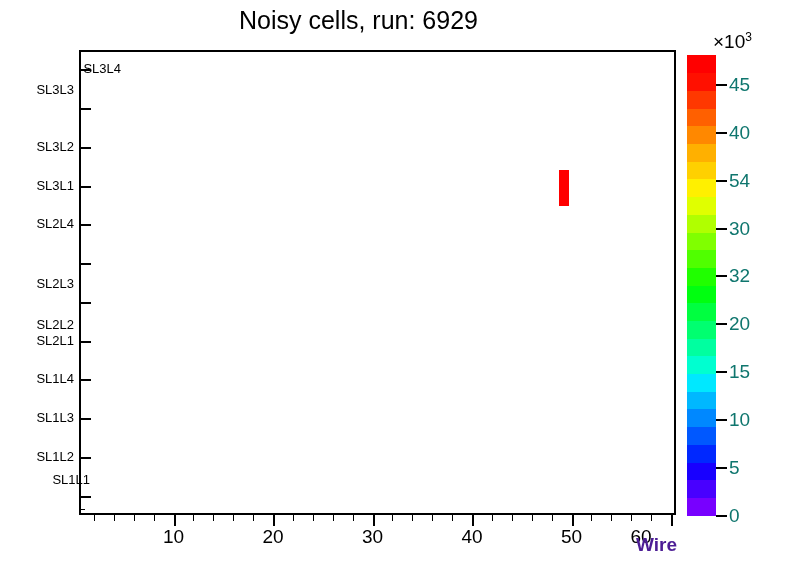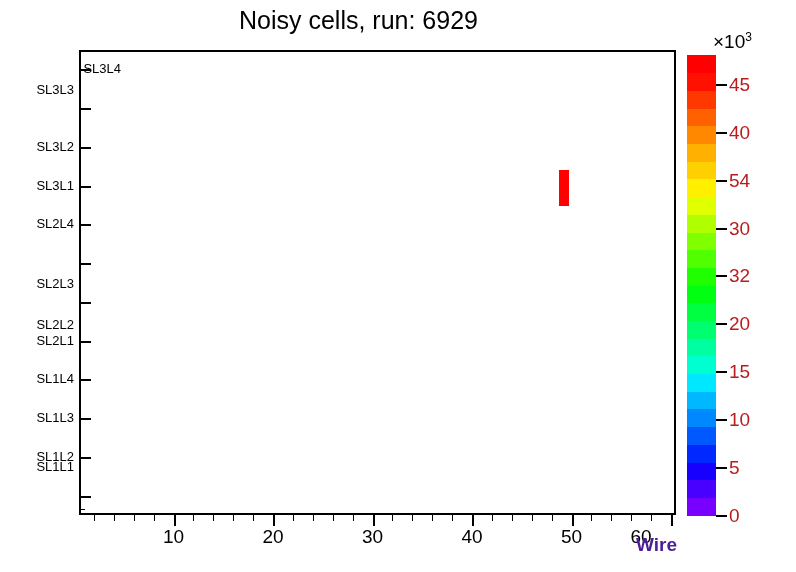--- a/index.html
+++ b/index.html
@@ -155,21 +155,21 @@
     left: 716px;
     width: 11px;
     height: 0;
     border-top: 2px solid #000000;
   }
   .zlabel {
     position: absolute;
     left: 729px;
     font-size: 19px;
     line-height: 19px;
-    color: #b91c1c;
+    color: #0f766e;
     white-space: nowrap;
     transform: translateY(-50%);
     text-align: right;
   }
   #z-exponent {
     position: absolute;
     left: 713px;
     top: 32px;
     font-size: 19px;
     line-height: 19px;
@@ -192,21 +192,21 @@
   </div>
 
   <div id="frame">
     <div id="plot-area">
         <div class="cell" style="left: 477.6px; top: 117.8px; width: 9.95px; height: 36.425px; background: rgb(255, 0, 0);"></div>
       </div>
   </div>
 
   <div id="y-axis">
       <div class="ytick" style="top: 495.625px;"></div>
-      <div class="ylabel-wrap" style="top: 460px;">
+      <div class="ylabel-wrap" style="top: 473px; margin-left: 16px;">
         <div class="ylabel">SL1L1</div>
       </div>
       <div class="ytick" style="top: 456.875px;"></div>
       <div class="ylabel-wrap" style="top: 449.875px;">
         <div class="ylabel">SL1L2</div>
       </div>
       <div class="ytick" style="top: 418.125px;"></div>
       <div class="ylabel-wrap" style="top: 411.125px;">
         <div class="ylabel">SL1L3</div>
       </div>

